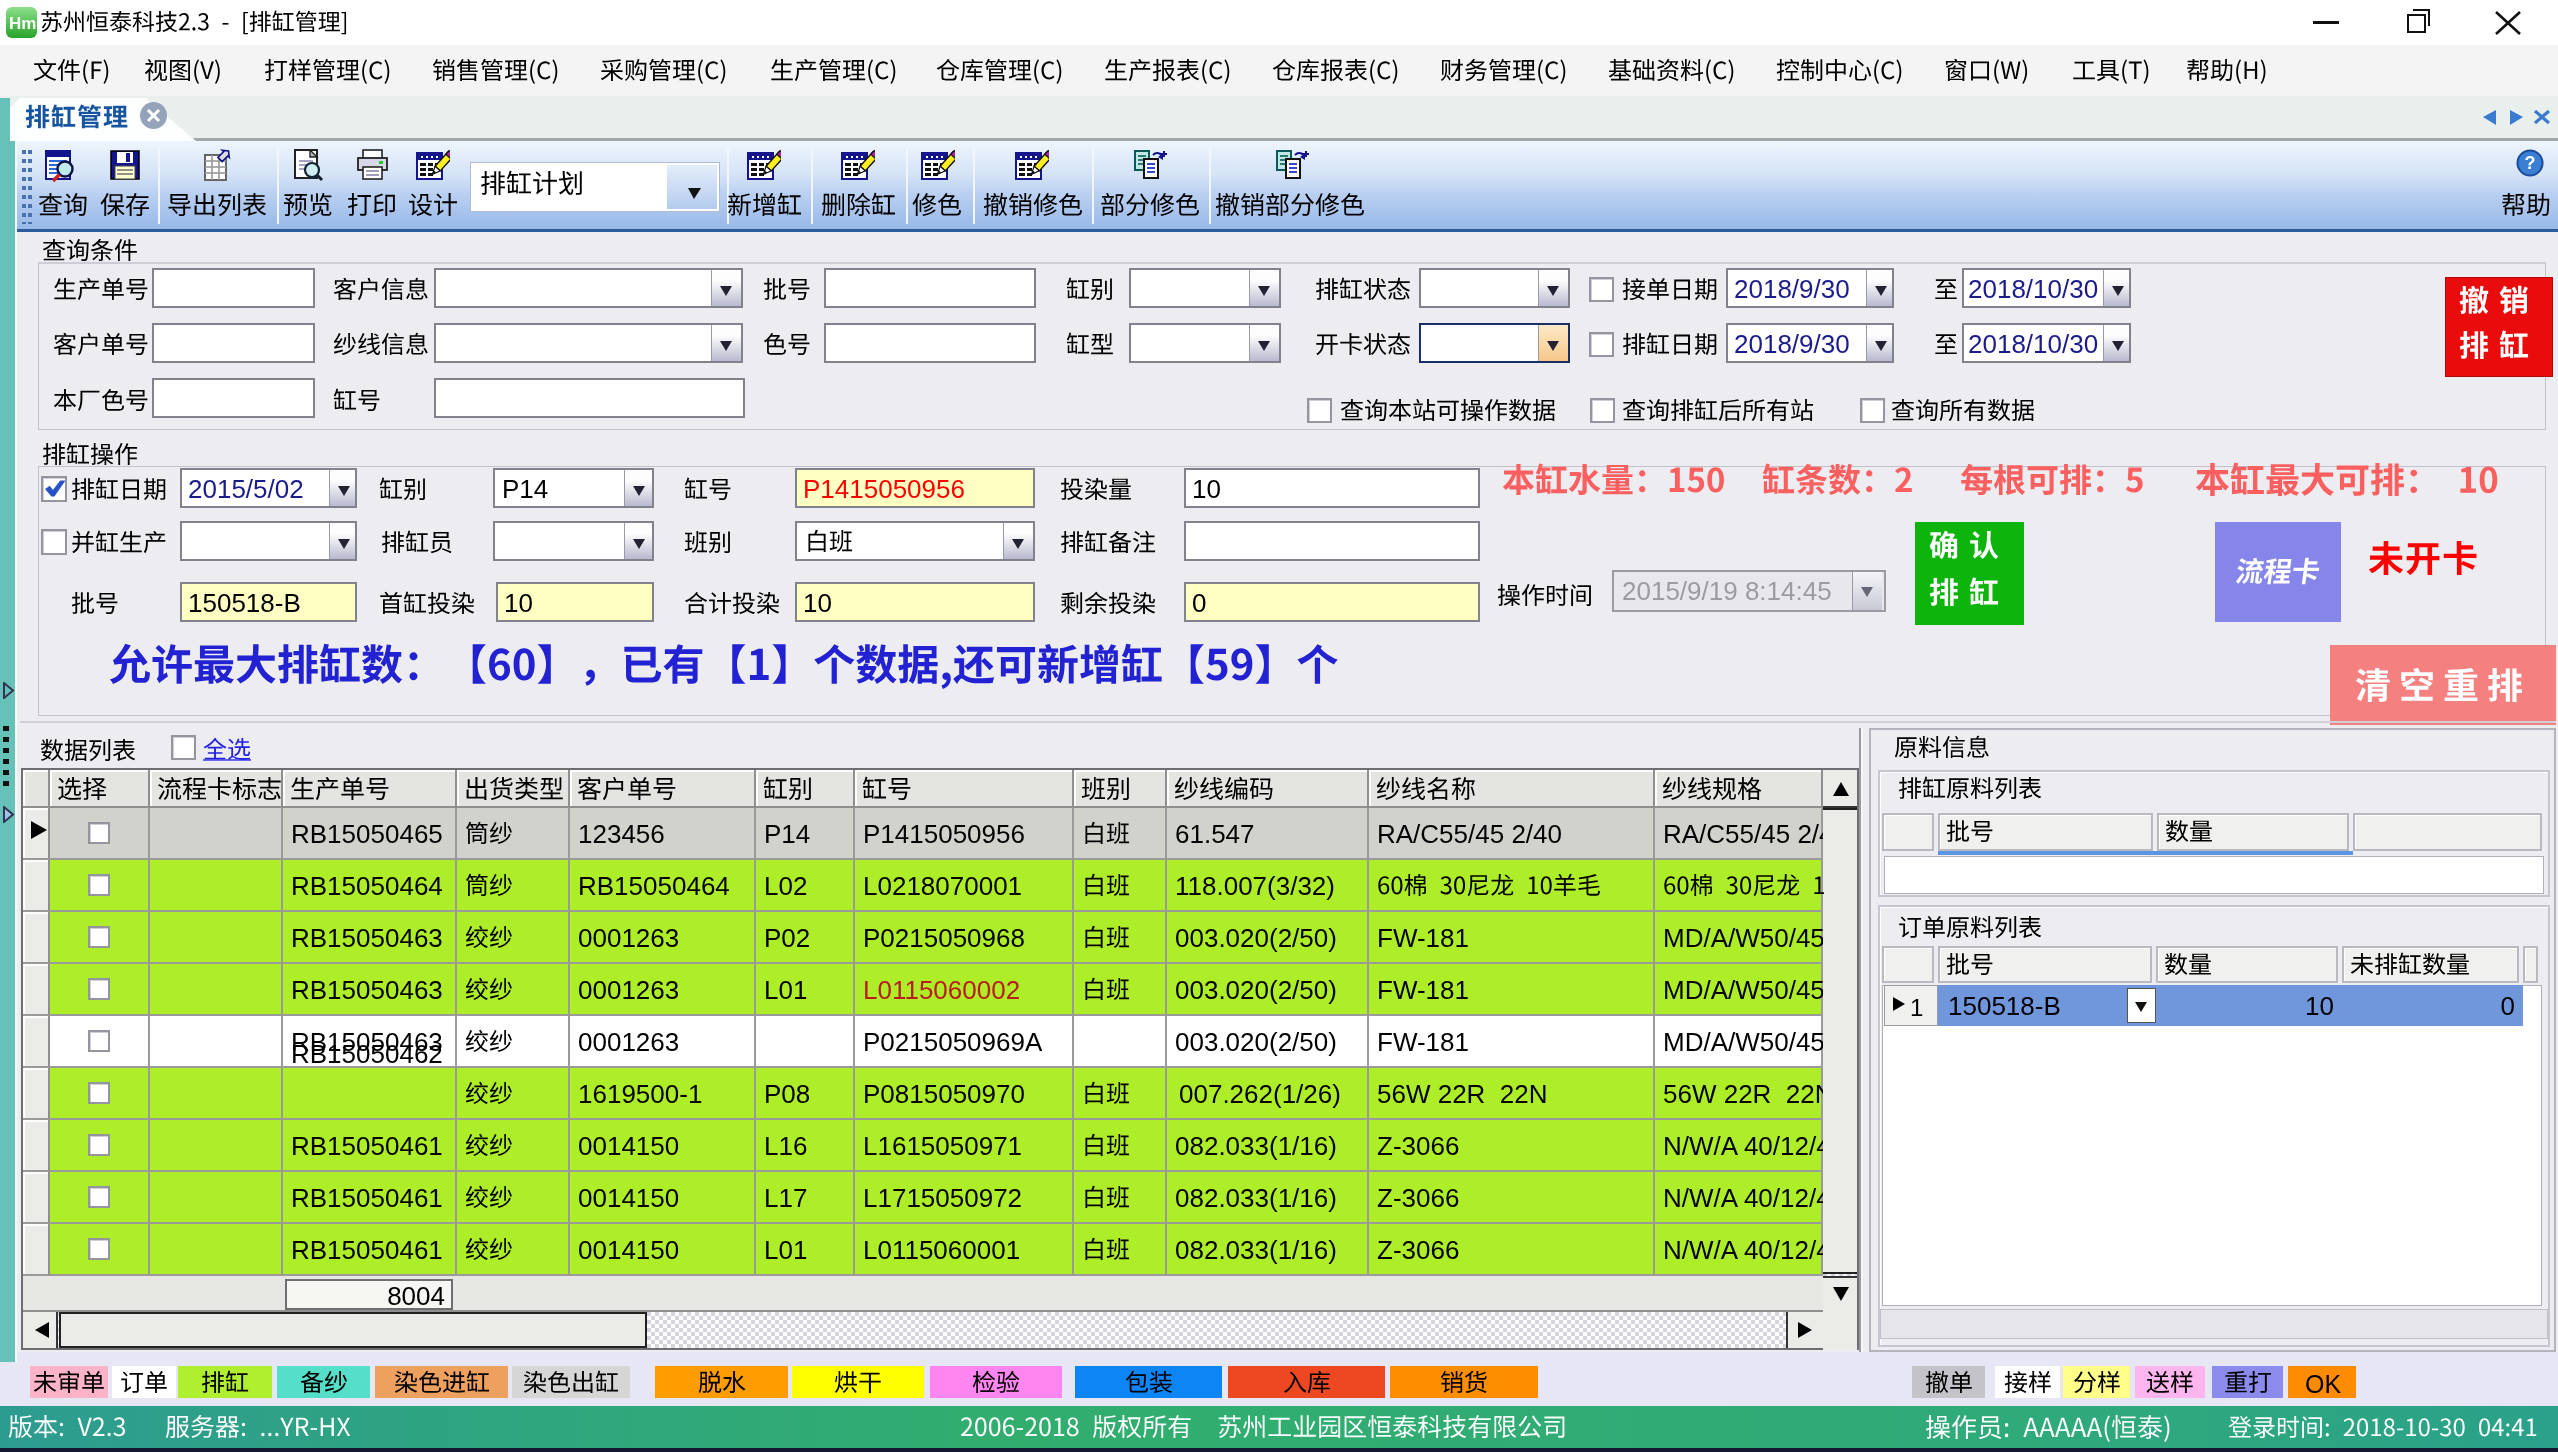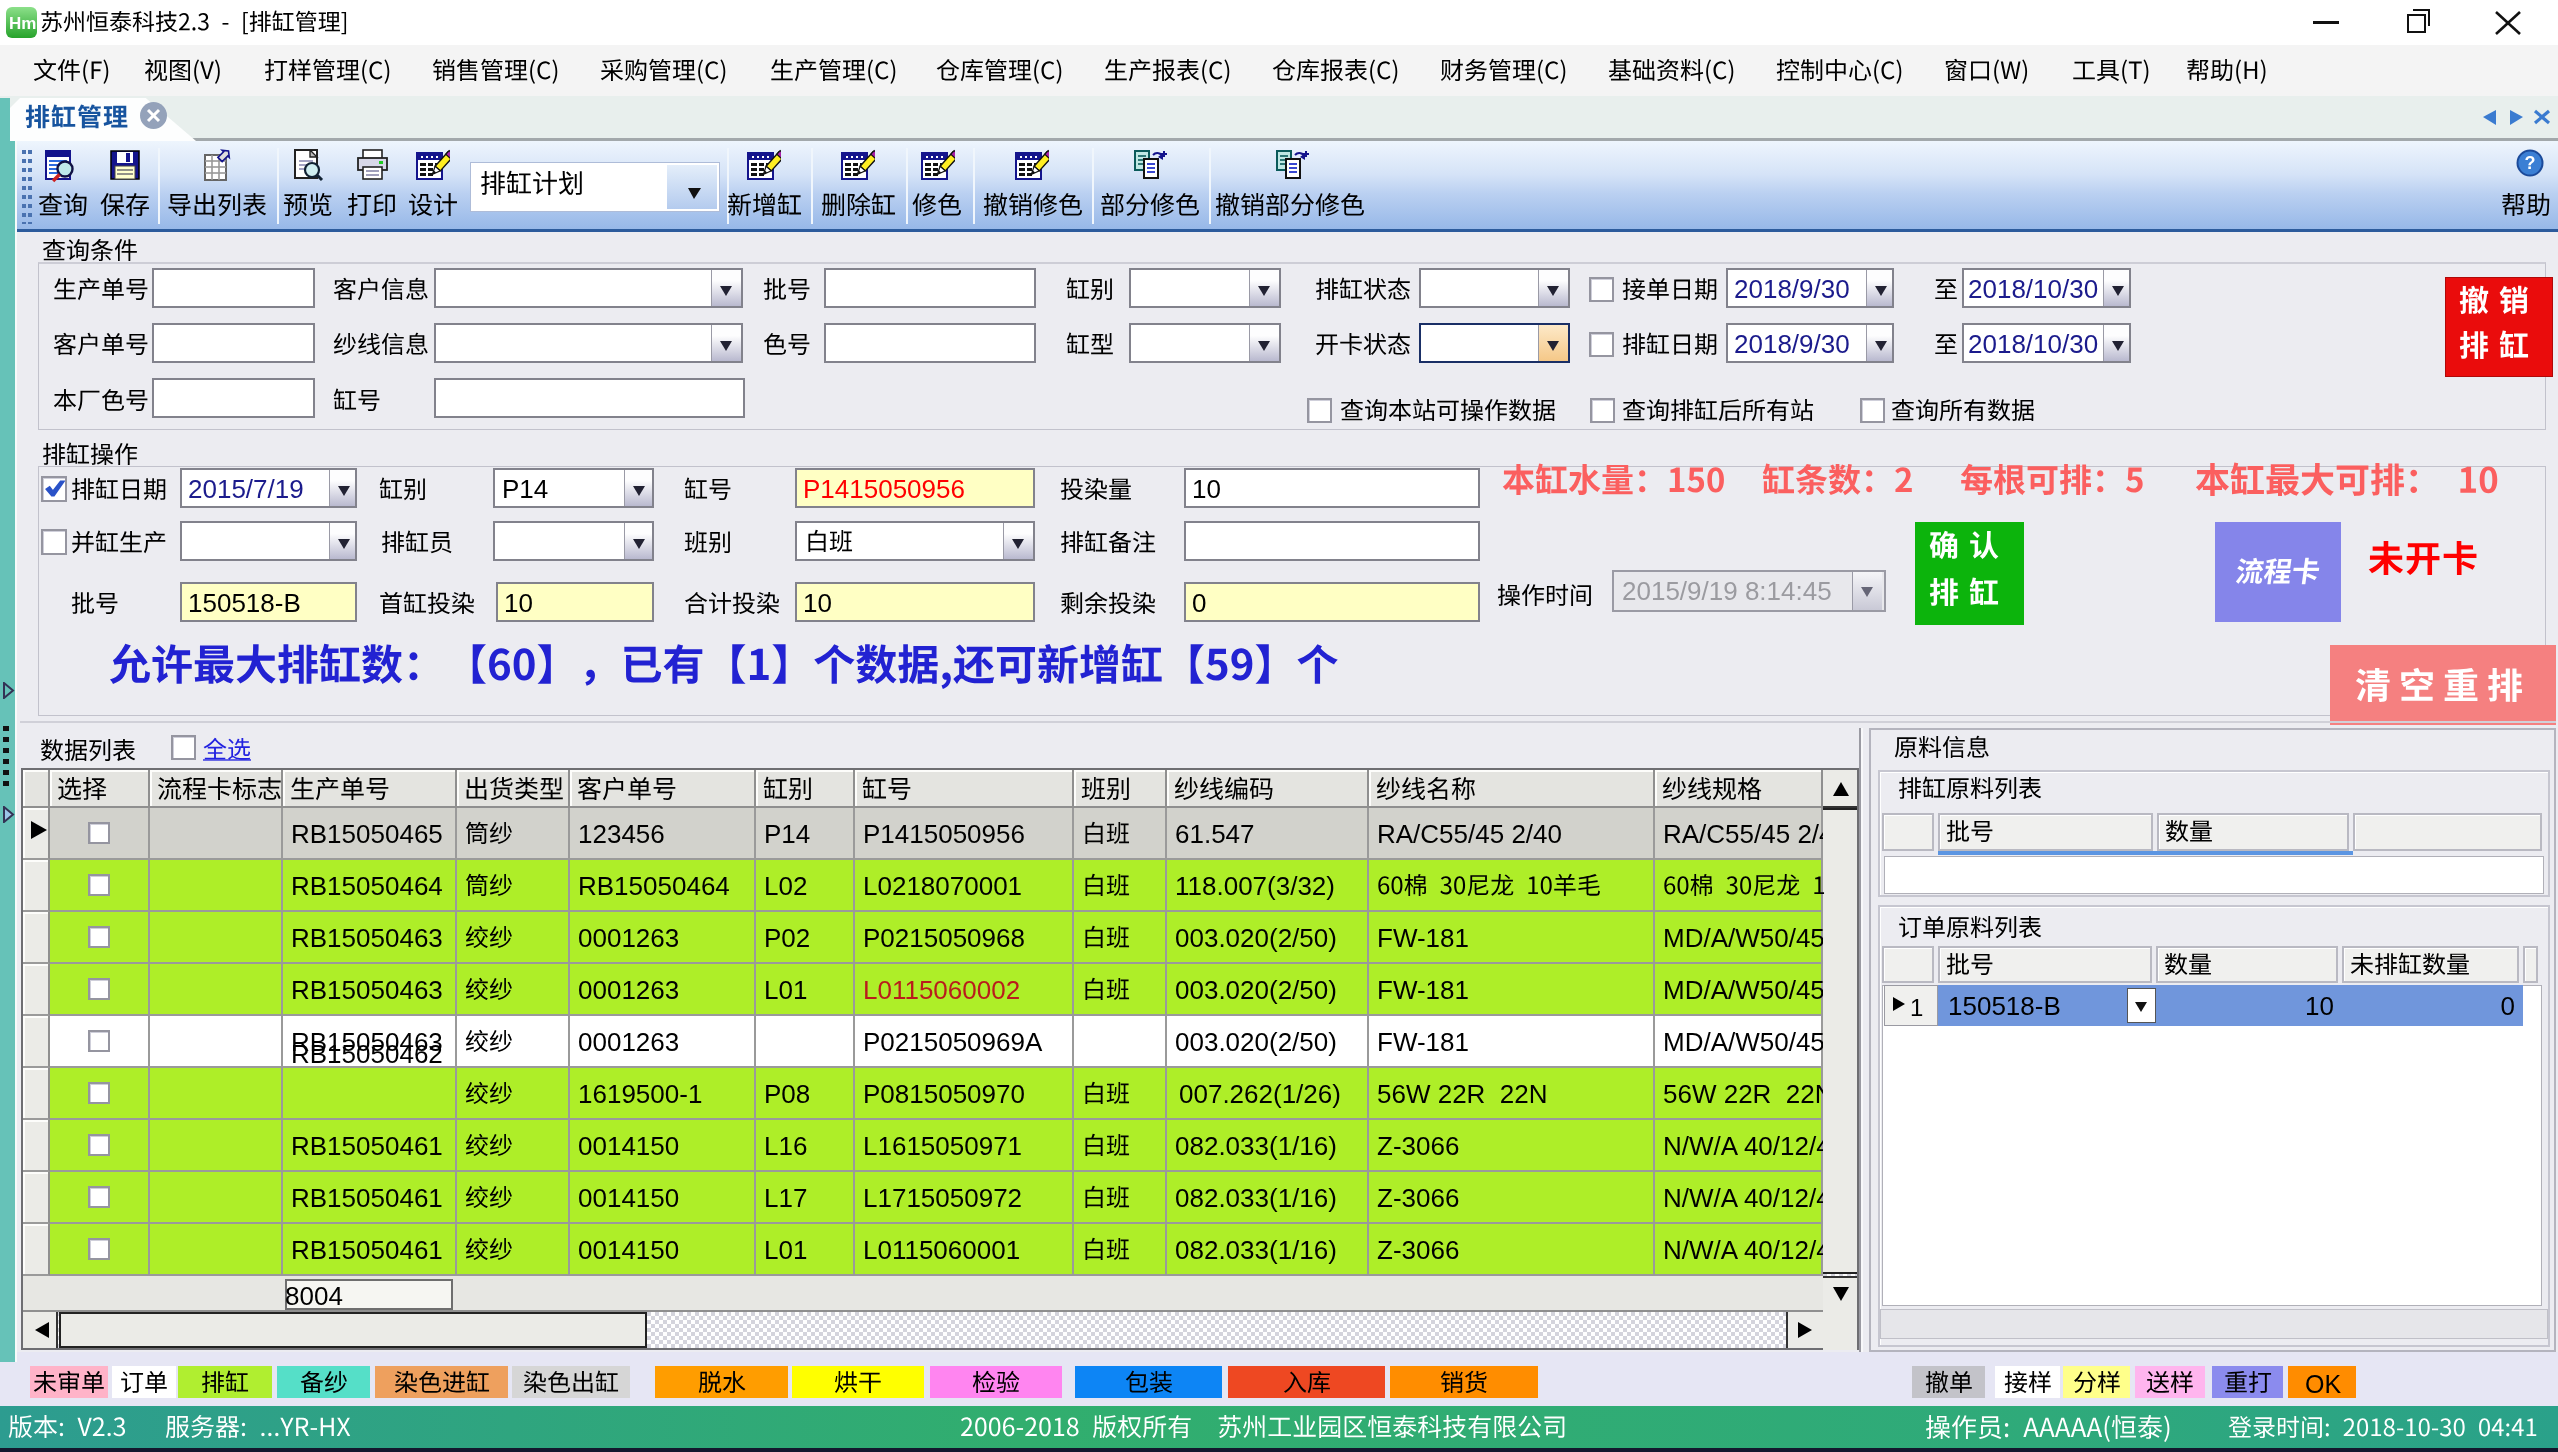--- a/index.html
+++ b/index.html
@@ -584,21 +584,21 @@
 <div class="" style="left:40px;top:442px;width:110px;height:24px;background:#ececf1"></div>
 <div class="" style="left:41px;top:476px;width:26px;height:26px;background:#fff;border:2px solid #9595a0;box-shadow:inset 1px 1px 0 #cfcfda"></div>
 <svg class="ic" style="left:43px;top:478px" width="22" height="20" viewBox="0 0 20 18">
     <path d="M3 10 L8 16 L10 16 L19 3 L16 3 L9 12 L6 8 Z" fill="#2a52c8" stroke="#2a52c8" stroke-width="1.5"></path>
   </svg>
 <div class="" style="left:180px;top:468px;width:177px;height:40px;background:#fff;border:2px solid #82828c"></div>
 <div class="" style="left:329px;top:470px;width:26px;height:36px;background:linear-gradient(180deg,#fdfdfe 30%,#b9b9cf);border-left:1px solid #9a9aa6"></div>
 <svg class="ic" style="left:337px;top:484px" width="14" height="14">
     <path d="M1 2 L13 2 L7 12 Z" fill="#223"></path>
   </svg>
-<div class="ht" style="left:188px;top:475px;font-size:26px;color:#1b1b8c;">2015/7/19</div>
+<div class="ht" style="left:188px;top:475px;font-size:26px;color:#1b1b8c;">2015/5/02</div>
 <div class="" style="left:493px;top:468px;width:161px;height:40px;background:#fff;border:2px solid #82828c"></div>
 <div class="" style="left:624px;top:470px;width:28px;height:36px;background:linear-gradient(180deg,#fdfdfe 30%,#b9b9cf);border-left:1px solid #9a9aa6"></div>
 <svg class="ic" style="left:632px;top:484px" width="14" height="14">
     <path d="M1 2 L13 2 L7 12 Z" fill="#223"></path>
   </svg>
 <div class="ht" style="left:502px;top:475px;font-size:26px;color:#000;">P14</div>
 <div class="" style="left:795px;top:468px;width:240px;height:40px;background:#ffffc4;border:2px solid #82828c"></div>
 <div class="ht" style="left:803px;top:475px;font-size:26px;color:#f00;">P1415050956</div>
 <div class="" style="left:1184px;top:468px;width:296px;height:40px;background:#fff;border:2px solid #82828c"></div>
 <div class="ht" style="left:1192px;top:475px;font-size:26px;color:#000;">10</div>
@@ -844,21 +844,21 @@
 <div class="" style="left:88px;top:1238px;width:22px;height:22px;background:#fff;border:2px solid #9595a0;box-shadow:inset 1px 1px 0 #cfcfda"></div>
 <div class="ht" style="left:291px;top:1236px;font-size:26px;color:#000;">RB15050461</div>
 <div class="ht" style="left:578px;top:1236px;font-size:26px;color:#000;">0014150</div>
 <div class="ht" style="left:764px;top:1236px;font-size:26px;color:#000;">L01</div>
 <div class="ht" style="left:863px;top:1236px;font-size:26px;color:#000;">L0115060001</div>
 <div class="ht" style="left:1175px;top:1236px;font-size:26px;color:#000;">082.033(1/16)</div>
 <div class="ht" style="left:1377px;top:1236px;font-size:26px;color:#000;">Z-3066</div>
 <div class="ht" style="left:1663px;top:1236px;font-size:26px;color:#000;">N/W/A 40/12/4</div>
 <div class="" style="left:23px;top:1276px;width:1800px;height:36px;background:#e7e7e3;border-bottom:2px solid #8f8f8f"></div>
 <div class="" style="left:285px;top:1279px;width:168px;height:31px;background:#f6f6f2;border:2px solid #6e6e6e"></div>
-<div class="ht" style="left:285px;top:1282px;width:160px;text-align:left;font-size:26px;color:#000;">8004</div>
+<div class="ht" style="left:285px;top:1282px;width:160px;text-align:right;font-size:26px;color:#000;">8004</div>
 <div class="" style="left:23px;top:1312px;width:1800px;height:36px;background:conic-gradient(#fff 25%,#d4d4dc 0 50%,#fff 0 75%,#d4d4dc 0) 0 0/8px 8px"></div>
 <div class="" style="left:23px;top:1312px;width:35px;height:36px;background:#ebebe7;border-right:2px solid #333"></div>
 <svg class="ic" style="left:33px;top:1321px" width="18" height="18">
     <path d="M16 1 L16 17 L2 9 Z" fill="#000"></path>
   </svg>
 <div class="" style="left:59px;top:1312px;width:588px;height:36px;background:#ebebe7;border:2px solid #222"></div>
 <div class="" style="left:1786px;top:1312px;width:37px;height:36px;background:#ebebe7;border-left:2px solid #333"></div>
 <svg class="ic" style="left:1796px;top:1321px" width="18" height="18">
     <path d="M2 1 L2 17 L16 9 Z" fill="#000"></path>
   </svg>

